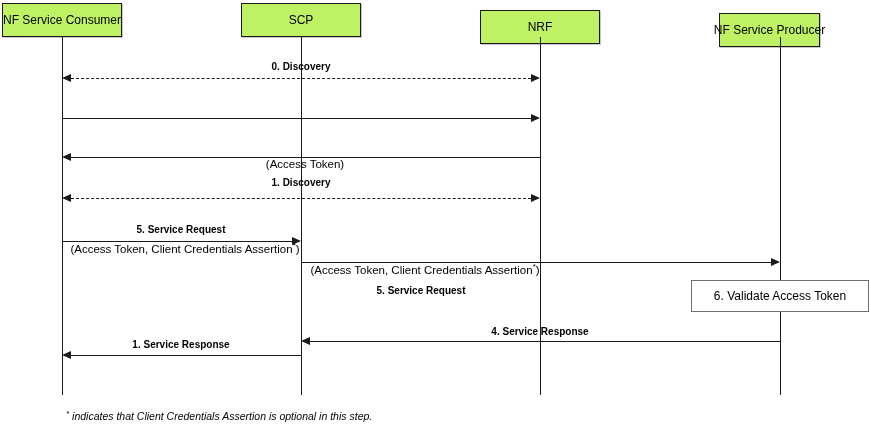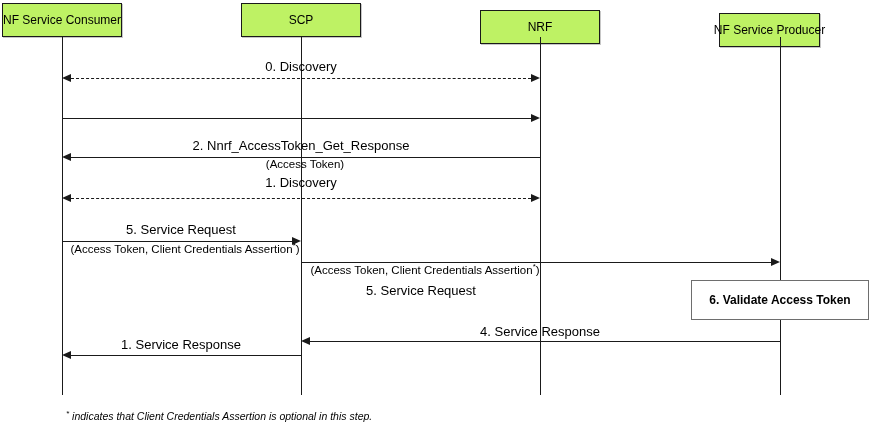--- a/index.html
+++ b/index.html
@@ -65,26 +65,27 @@
   }
   .arrowhead.left {
     border-top: 4px solid transparent;
     border-bottom: 4px solid transparent;
     border-right: 9px solid #1a1a1a;
   }
 
   
   .msg-label {
     position: absolute;
-    font-size: 13px;
+    font-size: 10px;
     line-height: 13px;
     text-align: center;
     white-space: nowrap;
     color: #000000;
     transform: translateX(-50%);
+    font-weight: bold;
   }
   .msg-sublabel {
     position: absolute;
     font-size: 11.5px;
     line-height: 13px;
     text-align: center;
     white-space: nowrap;
     color: #000000;
     transform: translateX(-50%);
     padding-left: 8px;
@@ -152,21 +153,20 @@
   <div class="lifeline" style="left:780px; top:312px; height:83px;"></div>
 
   <div class="msg-label" style="left:301px; top:60px;">0. Discovery</div>
   <div class="msg dashed" style="left:71px; top:78px; width:460px;"></div>
   <div class="arrowhead left" style="left:62px; top:74px;"></div>
   <div class="arrowhead right" style="left:531px; top:74px;"></div>
 
   <div class="msg" style="left:62px; top:118px; width:469px;"></div>
   <div class="arrowhead right" style="left:531px; top:114px;"></div>
 
-  <div class="msg-label" style="left:301px; top:139px;">2. Nnrf_AccessToken_Get_Response</div>
   <div class="msg" style="left:71px; top:157px; width:469px;"></div>
   <div class="arrowhead left" style="left:62px; top:153px;"></div>
   <div class="msg-sublabel" style="left:301px; top:158px;">(Access Token)</div>
 
   <div class="msg-label" style="left:301px; top:176px;">1. Discovery</div>
   <div class="msg dashed" style="left:71px; top:198px; width:460px;"></div>
   <div class="arrowhead left" style="left:62px; top:194px;"></div>
   <div class="arrowhead right" style="left:531px; top:194px;"></div>
 
   <div class="msg-label" style="left:181px; top:223px;">5. Service Request</div>
@@ -176,21 +176,21 @@
     <span>(Access Token, Client Credentials Assertion</span><span class="sup">*</span><span>)</span>
   </div>
 
   <div class="msg-label" style="left:421px; top:244px;margin-top:40px;">5. Service Request</div>
   <div class="msg" style="left:301px; top:262px; width:470px;"></div>
   <div class="arrowhead right" style="left:771px; top:258px;"></div>
   <div class="msg-sublabel" style="left:421px; top:264px;">
     <span>(Access Token, Client Credentials Assertion</span><span class="sup">*</span><span>)</span>
   </div>
 
-  <div class="note-box" style="left:691px; top:280px; width:178px; height:40px;font-weight:bold;">
+  <div class="note-box" style="left:691px; top:280px; width:178px; height:32px;">
     <span>6. Validate Access Token</span>
   </div>
 
   <div class="msg-label" style="left:540px; top:325px;">4. Service Response</div>
   <div class="msg" style="left:310px; top:341px; width:470px;"></div>
   <div class="arrowhead left" style="left:301px; top:337px;"></div>
 
   <div class="msg-label" style="left:181px; top:338px;">1. Service Response</div>
   <div class="msg" style="left:71px; top:355px; width:230px;"></div>
   <div class="arrowhead left" style="left:62px; top:351px;"></div>

